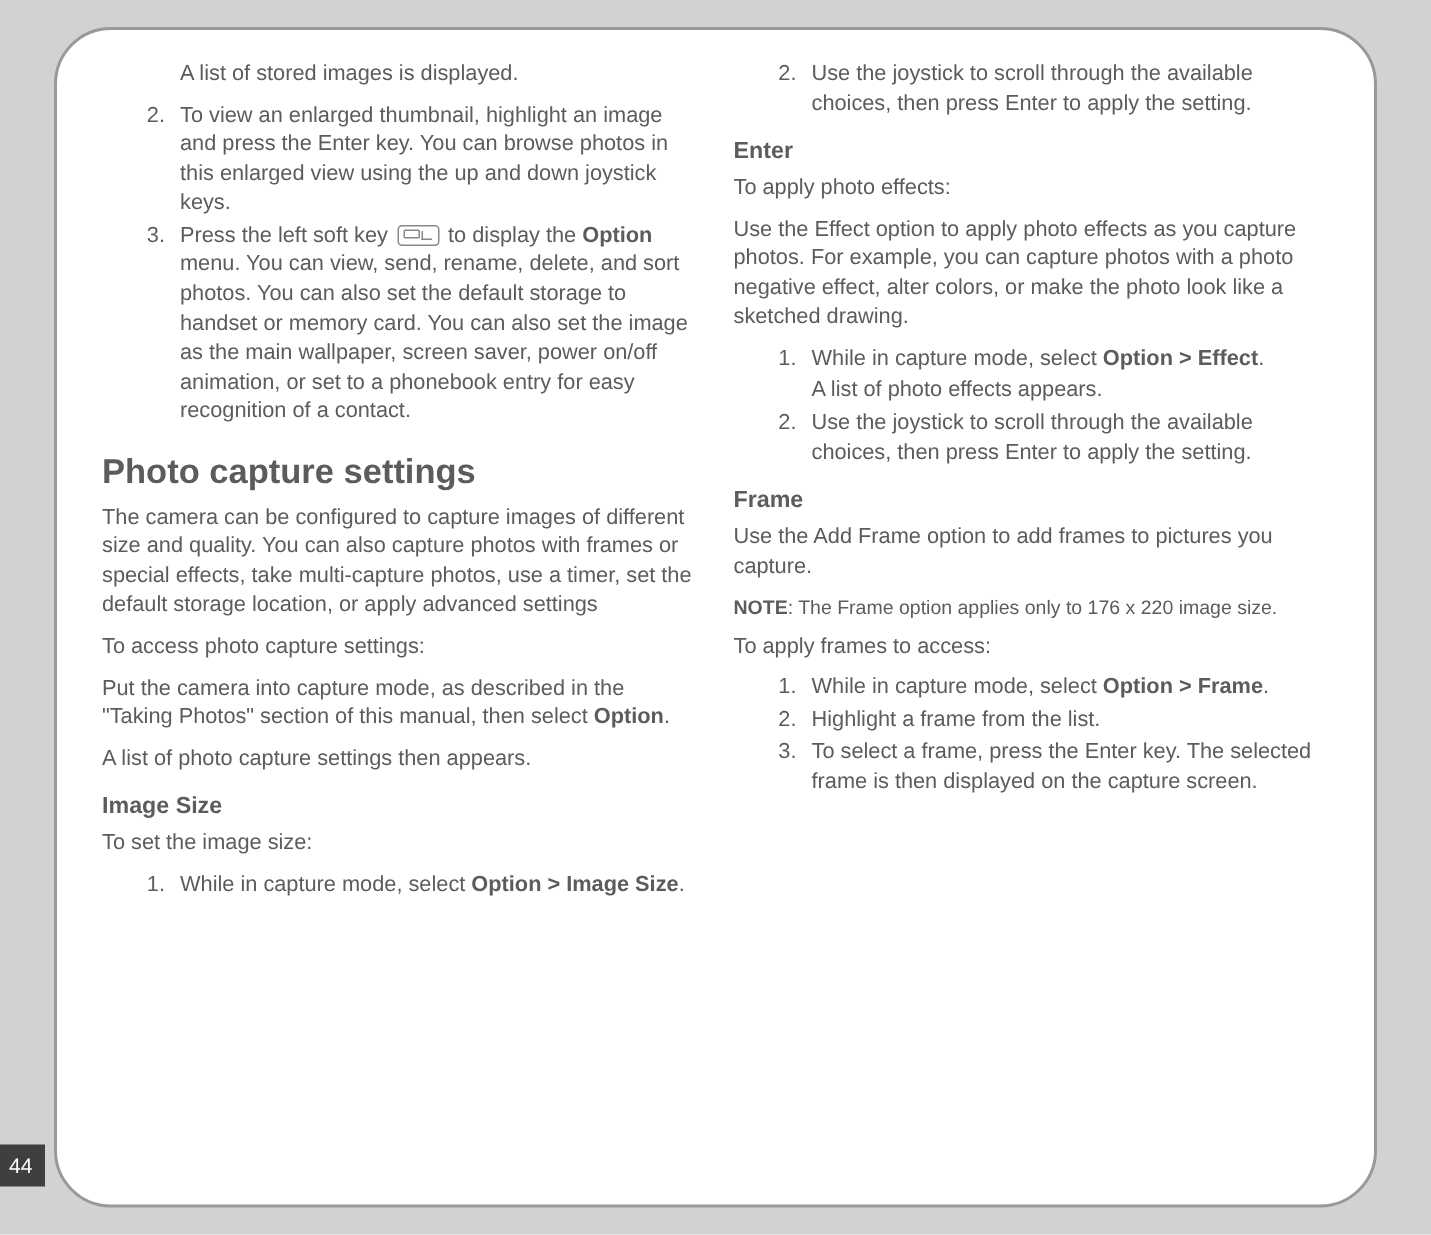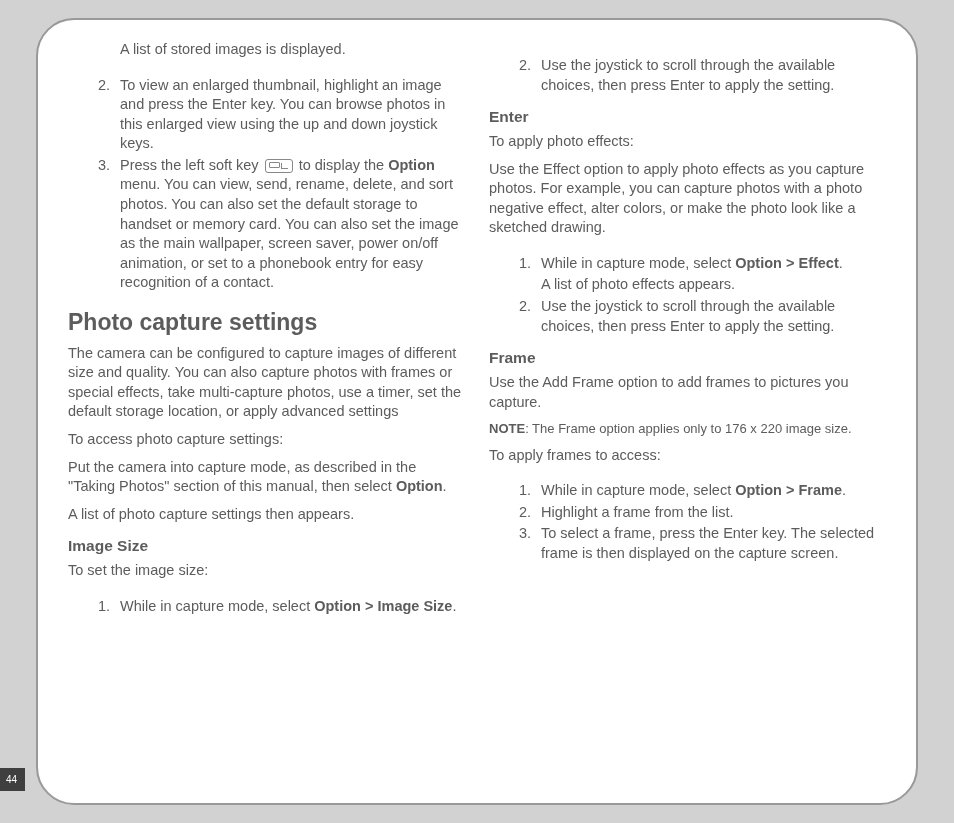--- a/index.html
+++ b/index.html
@@ -3,25 +3,25 @@
 <meta charset="utf-8">
 <style>
 html,body{margin:0;padding:0}
 body{background:#d2d2d2;font-family:Arial,Helvetica,sans-serif;color:#5c5c5c;width:954px;height:823px;position:relative;overflow:hidden}
 .page{position:absolute;top:18px;left:36px;right:36px;bottom:18px;background:#fff;border:2px solid #999;border-radius:38px;padding:20px 30px 14px 30px;box-sizing:border-box}
 .cols{display:flex;gap:24px;height:100%}
 .col{flex:1;font-size:14.5px;line-height:1.35}
 .col p{margin:0 0 8px 0}
 h2{font-size:23px;font-weight:bold;color:#5c5c5c;margin:14px 0 6px 0}
 h3{font-size:15.5px;font-weight:bold;color:#5c5c5c;margin:12px 0 4px 0}
-.ol{padding-left:46px;margin:16px 0 8px 0}
+.ol{padding-left:46px;margin:0 0 8px 0}
 .ol li{padding-left:6px;margin-bottom:2px}
 .ol li .sub{display:block;margin-top:2px}
 .note{font-size:13px;margin:6px 0 8px 0}
-.pgnum{position:absolute;left:0;bottom:32px;background:#3f3f3f;color:#fff;font-size:10px;padding:6px 8px 6px 6px}
+.pgnum{position:absolute;left:0;bottom:32px;background:#3f3f3f;color:#fff;font-size:14px;padding:6px 8px 6px 6px}
 .softkey{display:inline-block;width:26px;height:12px;border:1px solid #888;border-radius:3px;vertical-align:middle;position:relative;margin:0 2px}
 .softkey::before{content:"";position:absolute;left:3px;top:2px;width:9px;height:4px;border:1px solid #888;border-radius:1px}
 .softkey::after{content:"";position:absolute;right:4px;top:3px;width:6px;height:5px;border-left:1px solid #888;border-bottom:1px solid #888}
 b{color:#5c5c5c}
 </style>
 </head>
 <body>
 
 <div class="pgnum">44</div>
 

